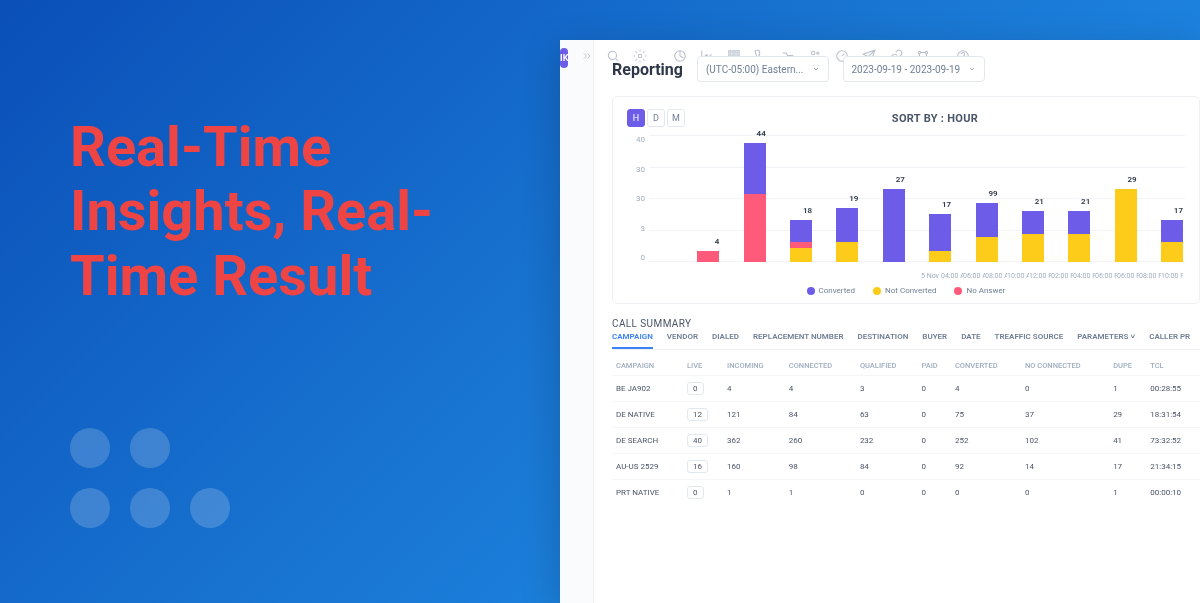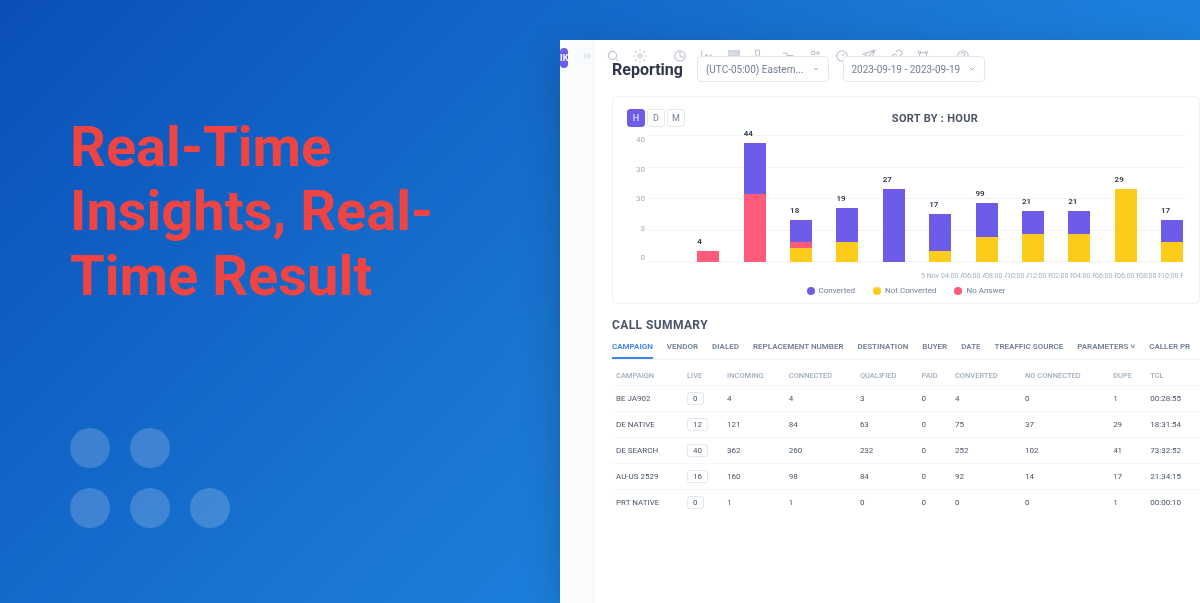--- a/index.html
+++ b/index.html
@@ -28,27 +28,27 @@
 .hdm span.active{background:#6c5ce7;color:#fff;border-color:#6c5ce7}
 .sortby{flex:1;text-align:center;font-size:11px;font-weight:700;color:#4a5568;letter-spacing:.3px}
 .chart{position:relative;height:145px;padding-left:22px}
 .yaxis{position:absolute;left:0;top:0;bottom:18px;width:18px;display:flex;flex-direction:column;justify-content:space-between;align-items:flex-end}
 .yaxis span{font-size:8px;color:#a0aec0}
 .grid{position:absolute;left:22px;right:0;top:0;bottom:18px;display:flex;flex-direction:column;justify-content:space-between}
 .grid div{height:1px;background:#f1f3f6}
 .bars{position:absolute;left:22px;right:0;bottom:18px;top:0;display:flex;align-items:flex-end;justify-content:space-between;padding:0 2px}
 .barcol{position:relative;width:22px;display:flex;flex-direction:column-reverse}
 .seg{width:100%}
-.barcol .lbl{position:absolute;top:-14px;width:100%;text-align:left;font-size:8px;font-weight:600;color:#2d3748}
+.barcol .lbl{position:absolute;top:-14px;width:100%;text-align:right;font-size:8px;font-weight:600;color:#2d3748}
 .xaxis{position:absolute;left:22px;right:0;bottom:0;display:flex;justify-content:flex-end;padding:0 2px}
 .xaxis span{font-size:7px;color:#a0aec0;width:22px;text-align:center;white-space:nowrap;overflow:hidden}
 .legend{display:flex;justify-content:center;gap:18px;margin-top:6px}
 .legend div{display:flex;align-items:center;gap:4px;font-size:8px;color:#718096}
 .legend i{width:8px;height:8px;border-radius:50%}
-.section-title{font-size:12px;font-weight:700;color:#4a5568;letter-spacing:.4px;margin-bottom:10px}
+.section-title{font-size:10px;font-weight:400;color:#4a5568;letter-spacing:.4px;margin-bottom:3px}
 .tabs{display:flex;gap:14px;border-bottom:1px solid #eef0f3;margin-bottom:6px}
 .tab{font-size:8px;font-weight:600;color:#718096;padding-bottom:6px;cursor:pointer;white-space:nowrap}
 .tab.active{color:#3b82f6;border-bottom:2px solid #3b82f6}
 table{width:100%;border-collapse:collapse;font-size:8px}
 th{text-align:left;padding:5px 4px;color:#a0aec0;font-weight:500;font-size:7.5px;white-space:nowrap}
 td{padding:6px 4px;color:#4a5568;border-top:1px solid #f4f6f8;white-space:nowrap}
 .live{display:inline-block;padding:1px 5px;border:1px solid #e2e8f0;border-radius:3px;font-size:8px;color:#4a5568}
 </style>
 </head>
 <body>

